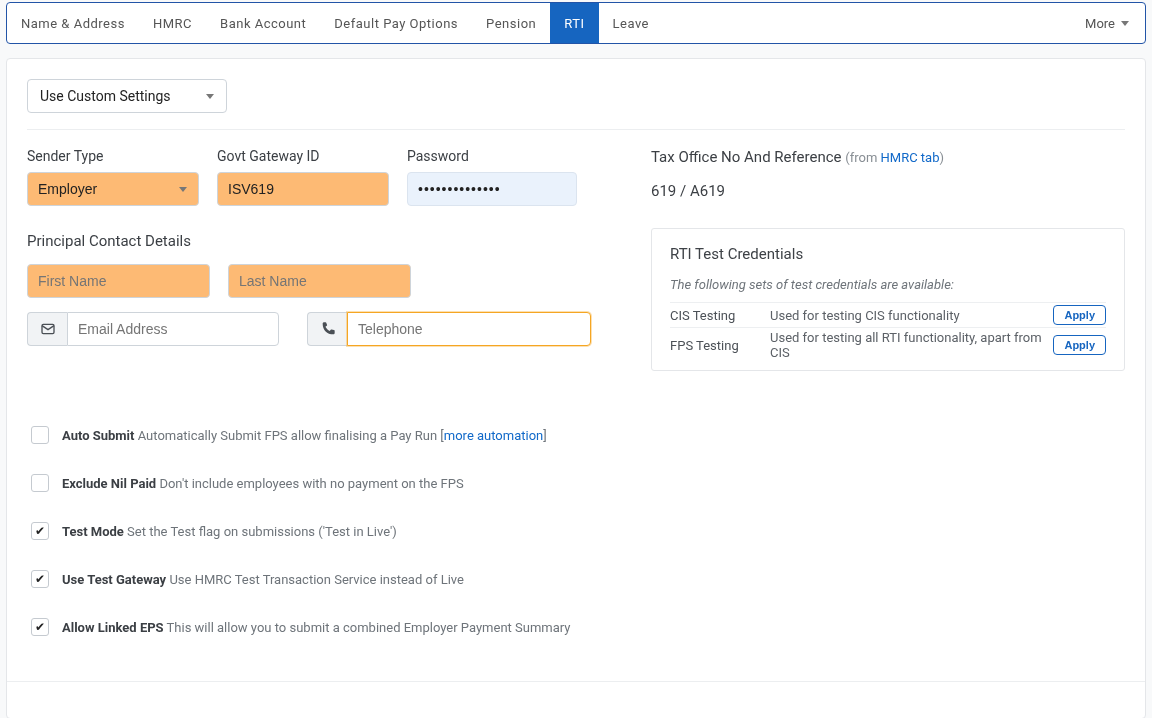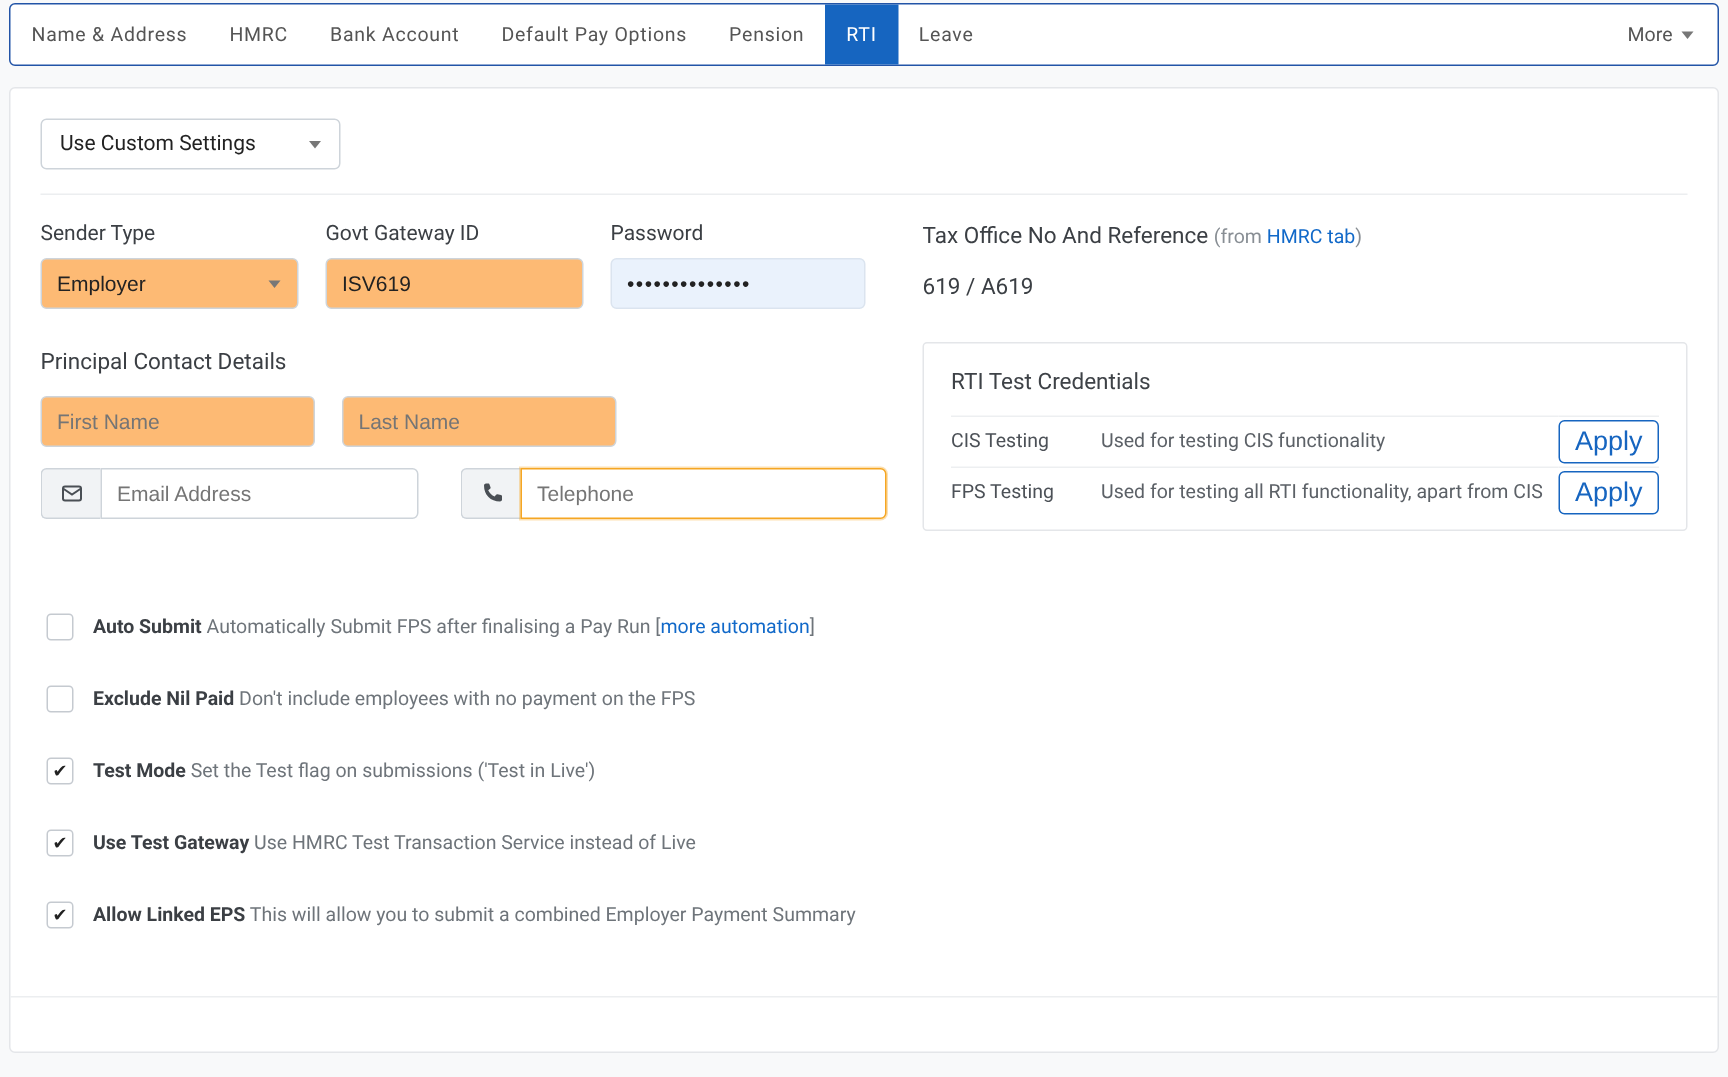--- a/index.html
+++ b/index.html
@@ -49,21 +49,21 @@
     border: 1px solid #e4e6e9;
     border-radius: 4px;
     padding: 20px 20px 0 20px;
   }
   .custom-settings {
     display:inline-flex; align-items:center; justify-content:space-between;
     border:1px solid #ced4da; border-radius:4px; height:34px; padding:0 12px;
     width:200px; cursor:pointer; font-size:14px; color:#222;
   }
   .hr { border-top:1px solid #eceef0; margin:16px 0 18px 0; height:0; }
-  .two-col { display:flex; gap:24px; }
+  .two-col { display:flex; gap:60px; }
   .left-col { flex: 0 0 540px; }
   .right-col { flex: 1; }
   .field-row { display:flex; gap:18px; }
   .field-group { display:flex; flex-direction:column; gap:8px; }
   .label { font-size:14px; color:#3b3f44; }
   .input, select.input {
     height:34px; border:1px solid #ced4da; border-radius:4px; padding:0 10px;
     font-size:14px; background:#fdba74; color:#222;
   }
   select.input { appearance:none; -webkit-appearance:none; }
@@ -88,21 +88,21 @@
   .tax-ref a { color:#1169c9; text-decoration:none; }
   .tax-value { font-size:15px; color:#3b3f44; margin-top:16px; }
   .cred-box { border:1px solid #e4e6e9; border-radius:3px; padding:16px 18px 8px 18px; margin-top:28px; }
   .cred-title { font-size:15px; color:#3e4247; margin-bottom:14px; }
   .cred-sub { font-style:italic; color:#6e747a; font-size:13px; margin-bottom:10px; }
   table.cred { width:100%; border-collapse:collapse; }
   table.cred td { padding:2px 0; border-top:1px solid #edeff1; font-size:13px; color:#5c6167; vertical-align:middle; }
   table.cred td.name { width:100px; color:#4c5157; }
   table.cred td.act { width:60px; text-align:right; }
   .btn-outline { border:1px solid #1665c0; color:#1665c0; background:#fff; padding:3px 10px;
-                 border-radius:4px; font-size:18px; cursor:pointer; }
+                 border-radius:4px; font-size:11px; cursor:pointer;font-weight:bold; }
   
   .check-rows { margin-top:40px; }
   .check-row { display:flex; align-items:center; gap:10px; padding:12px 0; font-size:13px; color:#6e747a; }
   .check-row strong { color:#3b3f44; font-weight:700; }
   .chk { appearance:none; -webkit-appearance:none; width:18px; height:18px; border:1px solid #c5cad0; border-radius:3px;
          display:inline-flex; align-items:center; justify-content:center; cursor:pointer; background:#fff; }
   .chk:checked::after { content:"✔"; color:#222; font-size:12px; line-height:1; }
   .check-row a { color:#1169c9; text-decoration:none; }
   .footer-bar { border-top:1px solid #eceef0; margin:30px -20px 0 -20px; padding:18px 0; display:flex; justify-content:center; }
   .icon-svg { width:16px; height:16px; }
@@ -189,20 +189,21 @@
       <div class="tax-ref">
         <span>Tax Office No And Reference</span>
         <span class="muted">
           <span>(from </span><a href="#">HMRC tab</a><span>)</span>
         </span>
       </div>
       <div class="tax-value">619 / A619</div>
 
       <div class="cred-box">
         <div class="cred-title">RTI Test Credentials</div>
+        <div class="cred-sub">The following sets of test credentials are available:</div>
         <table class="cred">
           <tbody>
                 <tr>
             <td class="name">CIS Testing</td>
             <td>Used for testing CIS functionality</td>
             <td class="act"><button class="btn-outline">Apply</button></td>
           </tr>
           <tr>
             <td class="name">FPS Testing</td>
             <td>Used for testing all RTI functionality, apart from CIS</td>
@@ -212,21 +213,21 @@
             </table>
       </div>
     </div>
   </div>
 
   
   <div class="check-rows">
     <div class="check-row">
       <input type="checkbox" class="chk" style="">
       <span>
-        <strong>Auto Submit</strong><span> Automatically Submit FPS after finalising a Pay Run [</span><a href="#">more automation</a><span>]</span>
+        <strong>Auto Submit</strong><span> Automatically Submit FPS allow finalising a Pay Run [</span><a href="#">more automation</a><span>]</span>
       </span>
     </div>
     <div class="check-row">
       <input type="checkbox" class="chk" style="">
       <span>
         <strong>Exclude Nil Paid</strong><span> Don't include employees with no payment on the FPS</span>
       </span>
     </div>
     <div class="check-row">
       <input type="checkbox" class="chk" checked="" style="">

